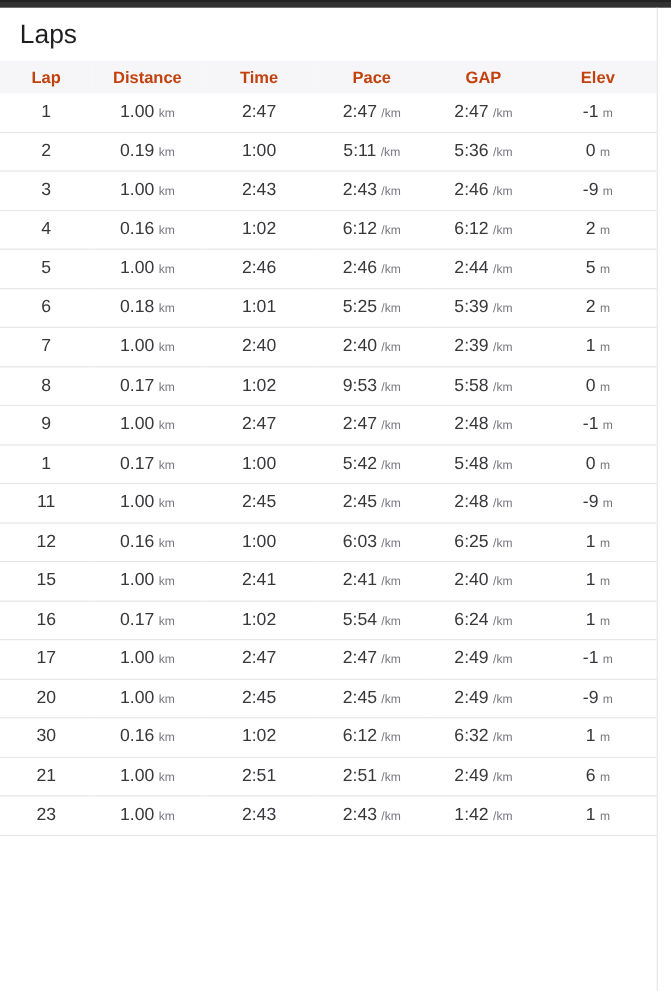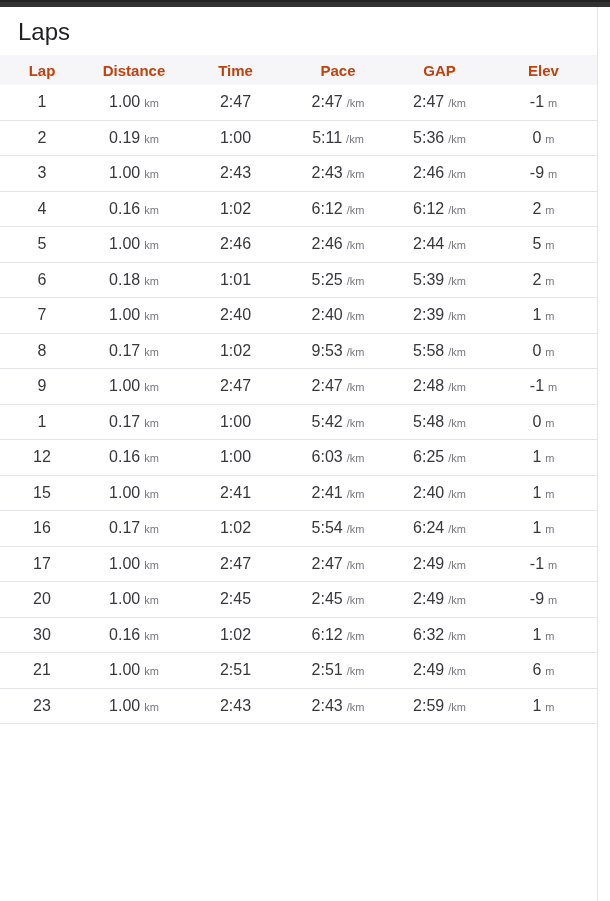--- a/index.html
+++ b/index.html
@@ -174,20 +174,28 @@
         </tr>
         <tr>
           <td><span class="val">1</span></td>
           <td><span class="val">0.17</span><span class="unit">km</span></td>
           <td><span class="val">1:00</span></td>
           <td><span class="val">5:42</span><span class="unit">/km</span></td>
           <td><span class="val">5:48</span><span class="unit">/km</span></td>
           <td><span class="val">0</span><span class="unit">m</span></td>
         </tr>
         <tr>
+          <td><span class="val">11</span></td>
+          <td><span class="val">1.00</span><span class="unit">km</span></td>
+          <td><span class="val">2:45</span></td>
+          <td><span class="val">2:45</span><span class="unit">/km</span></td>
+          <td><span class="val">2:48</span><span class="unit">/km</span></td>
+          <td><span class="val">-9</span><span class="unit">m</span></td>
+        </tr>
+        <tr>
           <td><span class="val">12</span></td>
           <td><span class="val">0.16</span><span class="unit">km</span></td>
           <td><span class="val">1:00</span></td>
           <td><span class="val">6:03</span><span class="unit">/km</span></td>
           <td><span class="val">6:25</span><span class="unit">/km</span></td>
           <td><span class="val">1</span><span class="unit">m</span></td>
         </tr>
         <tr>
           <td><span class="val">15</span></td>
           <td><span class="val">1.00</span><span class="unit">km</span></td>
@@ -234,18 +242,18 @@
           <td><span class="val">2:51</span></td>
           <td><span class="val">2:51</span><span class="unit">/km</span></td>
           <td><span class="val">2:49</span><span class="unit">/km</span></td>
           <td><span class="val">6</span><span class="unit">m</span></td>
         </tr>
         <tr>
           <td><span class="val">23</span></td>
           <td><span class="val">1.00</span><span class="unit">km</span></td>
           <td><span class="val">2:43</span></td>
           <td><span class="val">2:43</span><span class="unit">/km</span></td>
-          <td><span class="val">2:59</span><span class="unit">/km</span></td>
+          <td><span class="val">1:42</span><span class="unit">/km</span></td>
           <td><span class="val">1</span><span class="unit">m</span></td>
         </tr>
       </tbody>
   </table>
 </div>
 
 </body></html>

